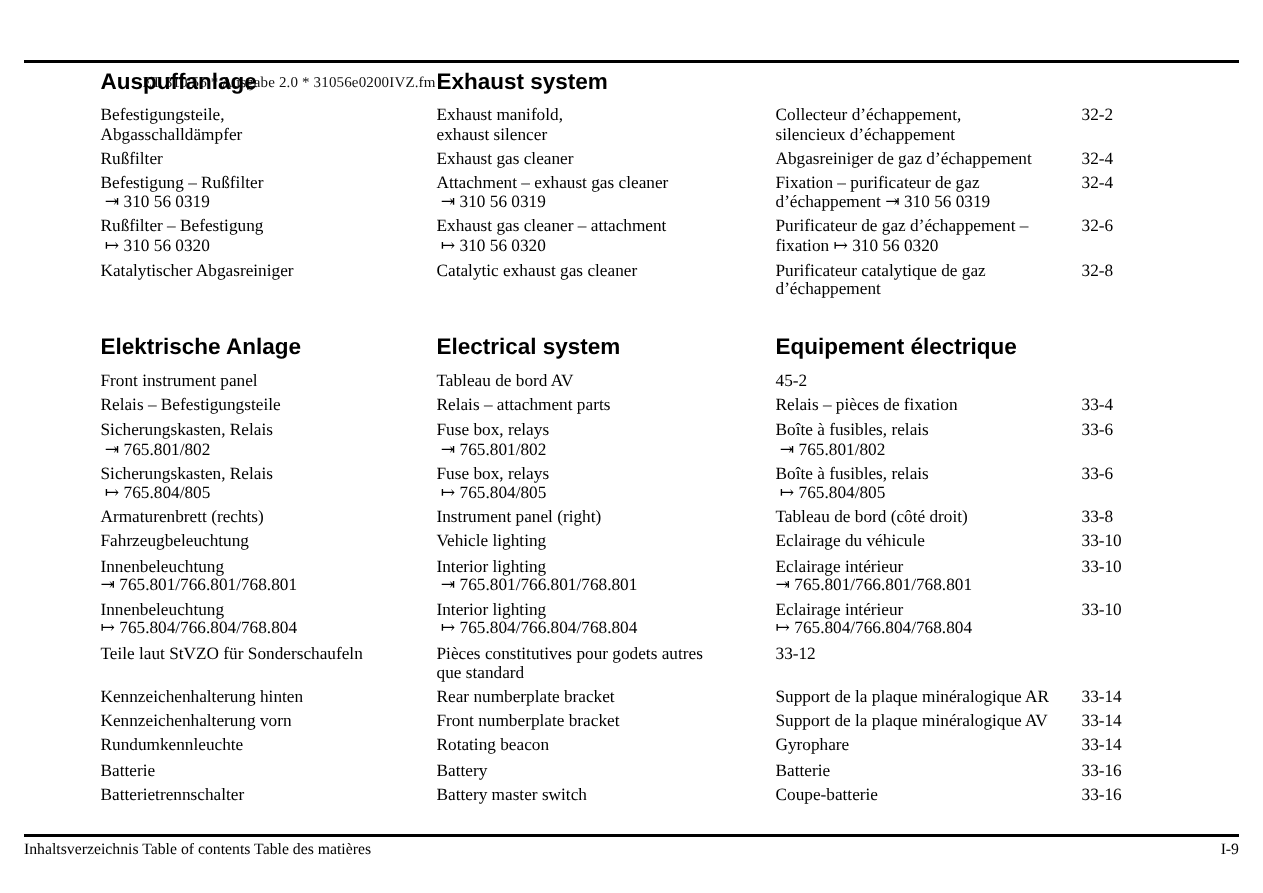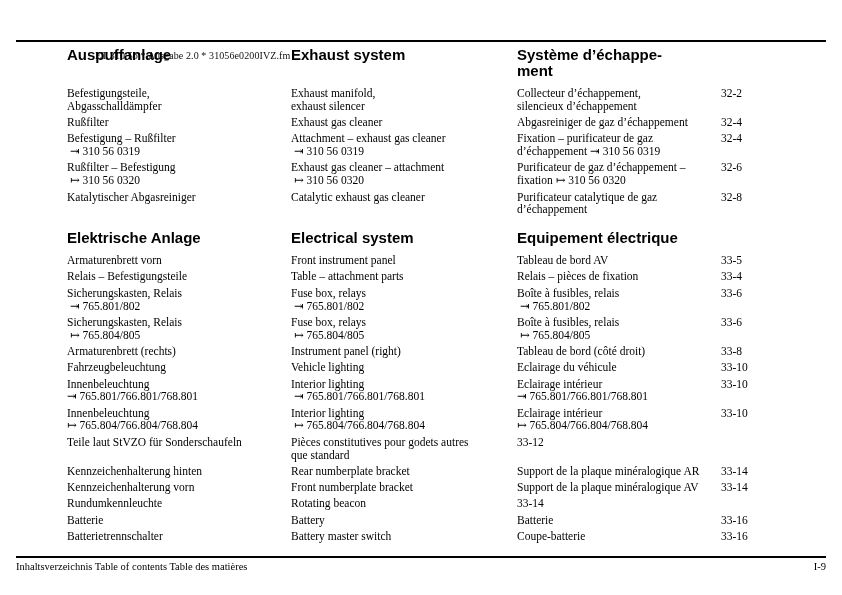--- a/index.html
+++ b/index.html
@@ -26,21 +26,21 @@
   .bottom-rule { top: 556px; height: 1.5px; }
 
   .content {
     position: absolute; top: 47px; left: 67px; right: 18px;
   }
   .section-grid {
     display: grid;
     grid-template-columns: 224px 226px 204px auto;
   }
   .heading-row { margin-bottom: 8px; }
-  .section-gap { margin-top: 14px; }
+  .section-gap { margin-top: 24px; }
   .col-heading {
     font-family: "Liberation Sans", "DejaVu Sans", sans-serif;
     font-weight: bold;
     font-size: 15px; line-height: 16px;
     white-space: pre-line;
     padding-right: 8px;
   }
   .entry-row { margin-bottom: 3.5px; }
   .cell {
     font-size: 11.5px; line-height: 12.8px;
@@ -63,22 +63,20 @@
   <div class="page-header">
     <span>ET 310 56 * Ausgabe 2.0 * 31056e0200IVZ.fm</span>
   </div>
 
   <div class="rule top-rule"></div>
 
   <div class="content" id="toc">
       <div class="section-grid heading-row">
         <div class="col-heading">Auspuffanlage</div>
         <div class="col-heading">Exhaust system</div>
-        <div class="col-heading">Système d’échappe-
-ment</div>
         <div class="col-heading"></div>
       </div>
       <div class="section-grid entry-row">
         <div class="cell">Befestigungsteile,
 Abgasschalldämpfer</div>
         <div class="cell">Exhaust manifold,
 exhaust silencer</div>
         <div class="cell">Collecteur d’échappement,
 silencieux d’échappement</div>
         <div class="cell cell-page">32-2</div>
@@ -114,28 +112,27 @@
 d’échappement</div>
         <div class="cell cell-page">32-8</div>
       </div>
       <div class="section-grid heading-row section-gap">
         <div class="col-heading">Elektrische Anlage</div>
         <div class="col-heading">Electrical system</div>
         <div class="col-heading">Equipement électrique</div>
         <div class="col-heading"></div>
       </div>
       <div class="section-grid entry-row">
-        <div class="cell">Armaturenbrett vorn</div>
         <div class="cell">Front instrument panel</div>
         <div class="cell">Tableau de bord AV</div>
-        <div class="cell cell-page">33-5</div>
+        <div class="cell cell-page">45-2</div>
       </div>
       <div class="section-grid entry-row">
         <div class="cell">Relais – Befestigungsteile</div>
-        <div class="cell">Table – attachment parts</div>
+        <div class="cell">Relais – attachment parts</div>
         <div class="cell">Relais – pièces de fixation</div>
         <div class="cell cell-page">33-4</div>
       </div>
       <div class="section-grid entry-row">
         <div class="cell">Sicherungskasten, Relais
 &nbsp;⇥ 765.801/802</div>
         <div class="cell">Fuse box, relays
 &nbsp;⇥ 765.801/802</div>
         <div class="cell">Boîte à fusibles, relais
 &nbsp;⇥ 765.801/802</div>
@@ -194,20 +191,21 @@
       </div>
       <div class="section-grid entry-row">
         <div class="cell">Kennzeichenhalterung vorn</div>
         <div class="cell">Front numberplate bracket</div>
         <div class="cell">Support de la plaque minéralogique AV</div>
         <div class="cell cell-page">33-14</div>
       </div>
       <div class="section-grid entry-row">
         <div class="cell">Rundumkennleuchte</div>
         <div class="cell">Rotating beacon</div>
+        <div class="cell">Gyrophare</div>
         <div class="cell cell-page">33-14</div>
       </div>
       <div class="section-grid entry-row">
         <div class="cell">Batterie</div>
         <div class="cell">Battery</div>
         <div class="cell">Batterie</div>
         <div class="cell cell-page">33-16</div>
       </div>
       <div class="section-grid entry-row">
         <div class="cell">Batterietrennschalter</div>

